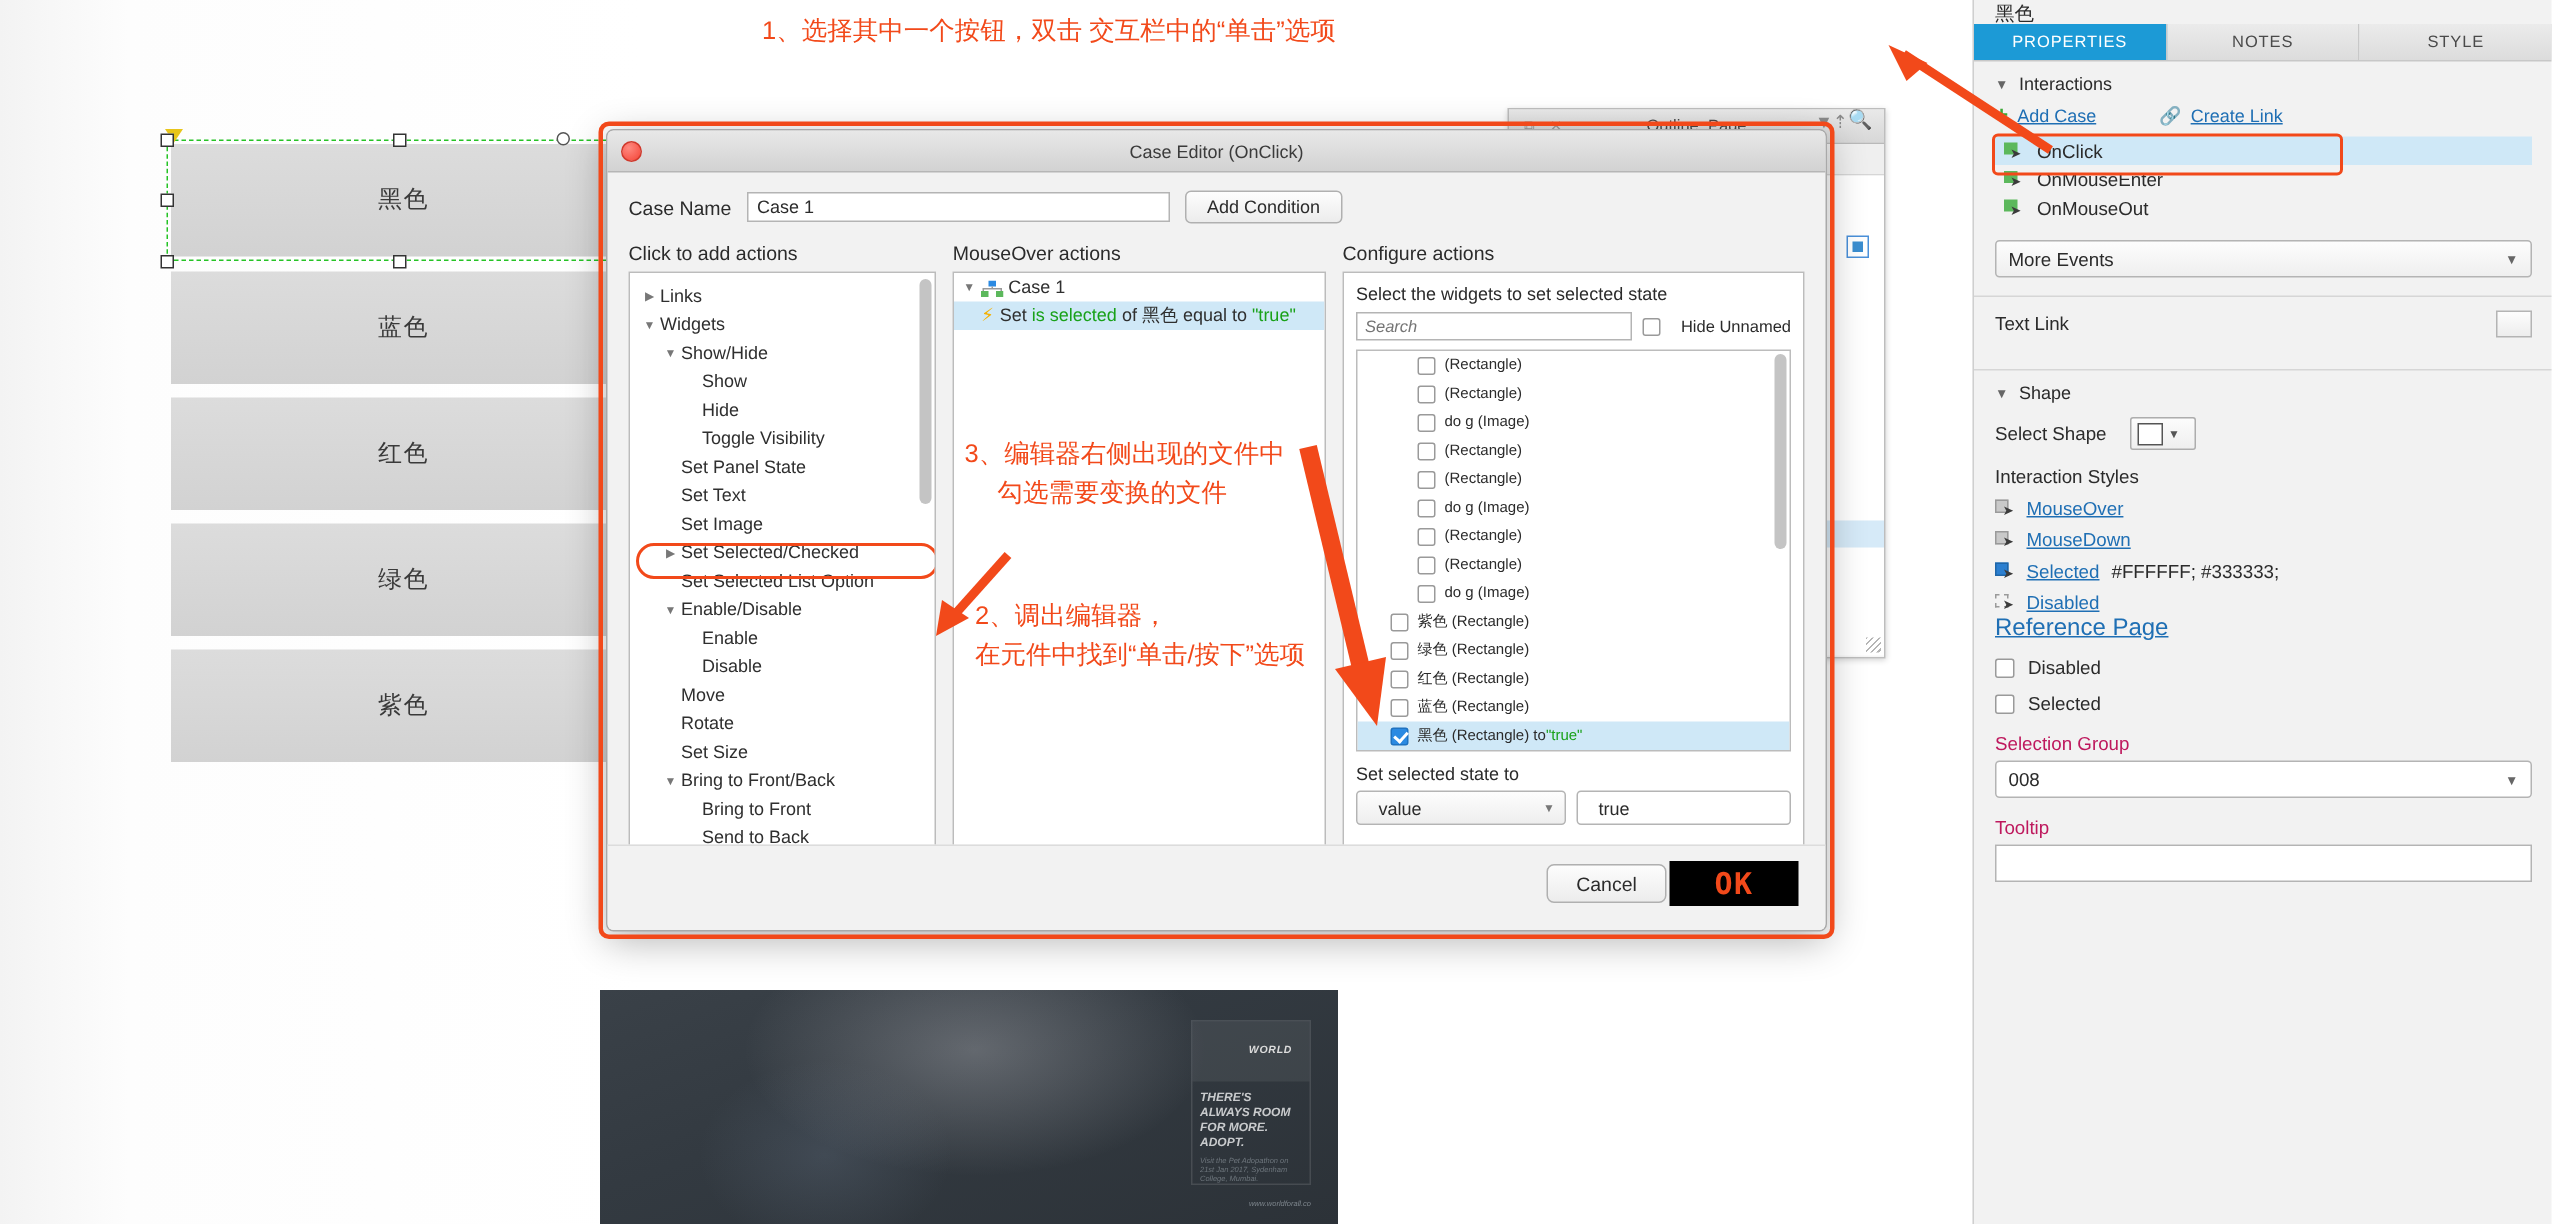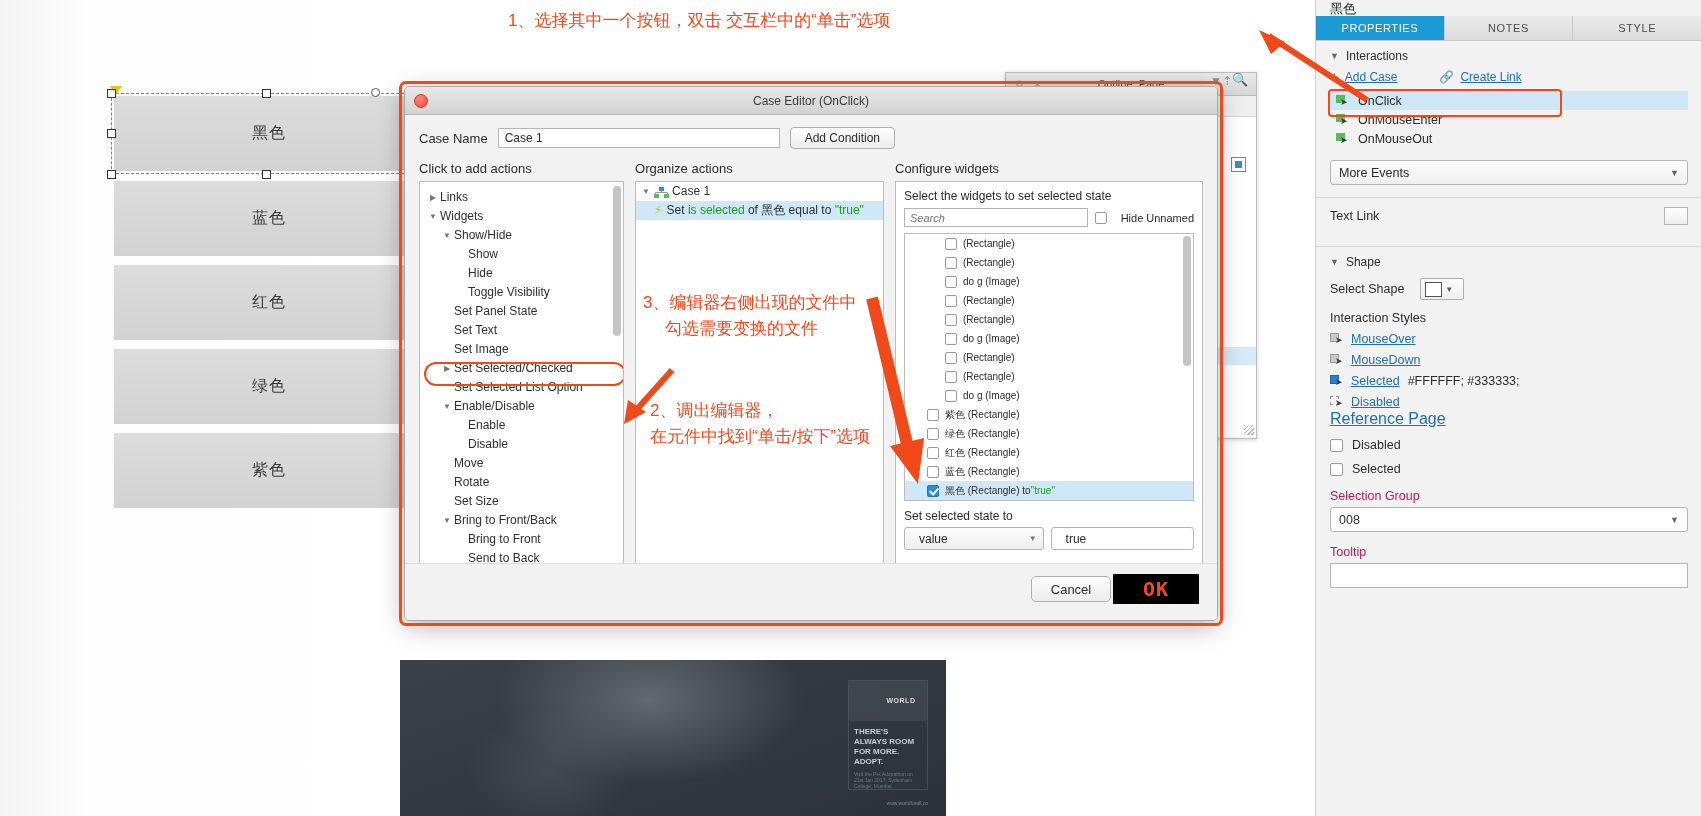--- a/index.html
+++ b/index.html
@@ -32,26 +32,26 @@
   .h-tl{left:107px;top:89px;}
   .h-tm{left:262px;top:89px;}
   .h-ml{left:107px;top:129px;}
   .h-bl{left:107px;top:170px;}
   .h-bm{left:262px;top:170px;}
   .rot-pin{position:absolute;left:110px;top:86px;width:0;height:0;
     border-left:6px solid transparent;border-right:6px solid transparent;border-top:9px solid #e8c51a;}
   .rot-circle{position:absolute;left:371px;top:88px;width:9px;height:9px;border:1px solid #555;border-radius:50%;background:#fff;box-sizing:border-box;}
 
   
-  #photo{position:absolute;left:400px;top:660px;width:546px;height:156px;
+  #photo{position:absolute;left:400px;top:660px;width:492px;height:156px;
     background:
       radial-gradient(ellipse 220px 120px at 250px 40px, rgba(210,210,215,.30), rgba(0,0,0,0) 70%),
       radial-gradient(ellipse 120px 90px at 150px 110px, rgba(110,125,145,.25), rgba(0,0,0,0) 70%),
       linear-gradient(160deg,#3a4148 0%,#333a41 40%,#2c3238 100%);
-    overflow:hidden;}
+    overflow:hidden;font-style:italic;}
   .photo-ad{position:absolute;right:18px;top:20px;width:78px;height:108px;border:1px solid rgba(255,255,255,.12);}
   .photo-ad .logo{height:40px;background:rgba(255,255,255,.07);display:flex;align-items:center;justify-content:center;
     font-size:7px;line-height:8px;color:#dcdcdc;letter-spacing:.5px;text-align:left;padding-left:26px;font-weight:bold;}
   .photo-ad .copy{padding:6px 5px 0 5px;color:#c9cbcd;font-size:8px;line-height:10px;font-weight:bold;}
   .photo-ad .sub{padding:4px 5px 0 5px;color:#6e767d;font-size:5px;line-height:6px;}
   .photo-url{position:absolute;right:18px;bottom:10px;color:#7d858c;font-size:5px;}
 
   
   #outline{position:absolute;left:1005px;top:72px;width:250px;height:365px;
     background:#f6f6f6;border:1px solid #bdbdbd;box-shadow:0 1px 4px rgba(0,0,0,.18);}
@@ -387,21 +387,21 @@
                 <span class="tw"></span>
                 <span>Send to Back</span>
               </div>
             </div>
           <div class="scrollbar"></div>
           <div class="ring" style="left:4px;top:180px;width:198px;height:20px;"></div>
         </div>
       </div>
 
       <div class="col2">
-        <div class="colhdr">Organize actions</div>
+        <div class="colhdr">MouseOver actions</div>
         <div class="panel">
           <div class="orow">
             <span class="tri">▼</span>
             <span class="nodeicon">
               <svg width="15" height="12" viewBox="0 0 15 12">
                   <rect x="5" y="0" width="5" height="4" fill="#2b8ae2"></rect>
                   <rect x="0" y="7" width="5" height="4" fill="#5cb85c"></rect>
                   <rect x="10" y="7" width="5" height="4" fill="#5cb85c"></rect>
                   <path d="M7.5 4 V5.5 M1.5 7 V5.5 H13.5 V7" stroke="#999" fill="none" stroke-width="1"></path>
                 </svg>
@@ -409,21 +409,21 @@
             <span>Case 1</span>
           </div>
           <div class="orow sel">
             <span class="bolt">⚡</span>
             <span><span>Set </span><span class="grn">is selected</span><span> of </span><span>黑色</span><span> equal to </span><span class="grn">"true"</span></span>
           </div>
         </div>
       </div>
 
       <div class="col3">
-        <div class="colhdr">Configure widgets</div>
+        <div class="colhdr">Configure actions</div>
         <div class="panel">
           <div class="cfg">
             <div class="hdr">Select the widgets to set selected state</div>
             <div class="searchrow">
               <input class="searchbox" placeholder="Search" style="">
               <label class="hidecheck">
                 <span class="cbx"></span>
                 <span>Hide Unnamed</span>
               </label>
             </div>

